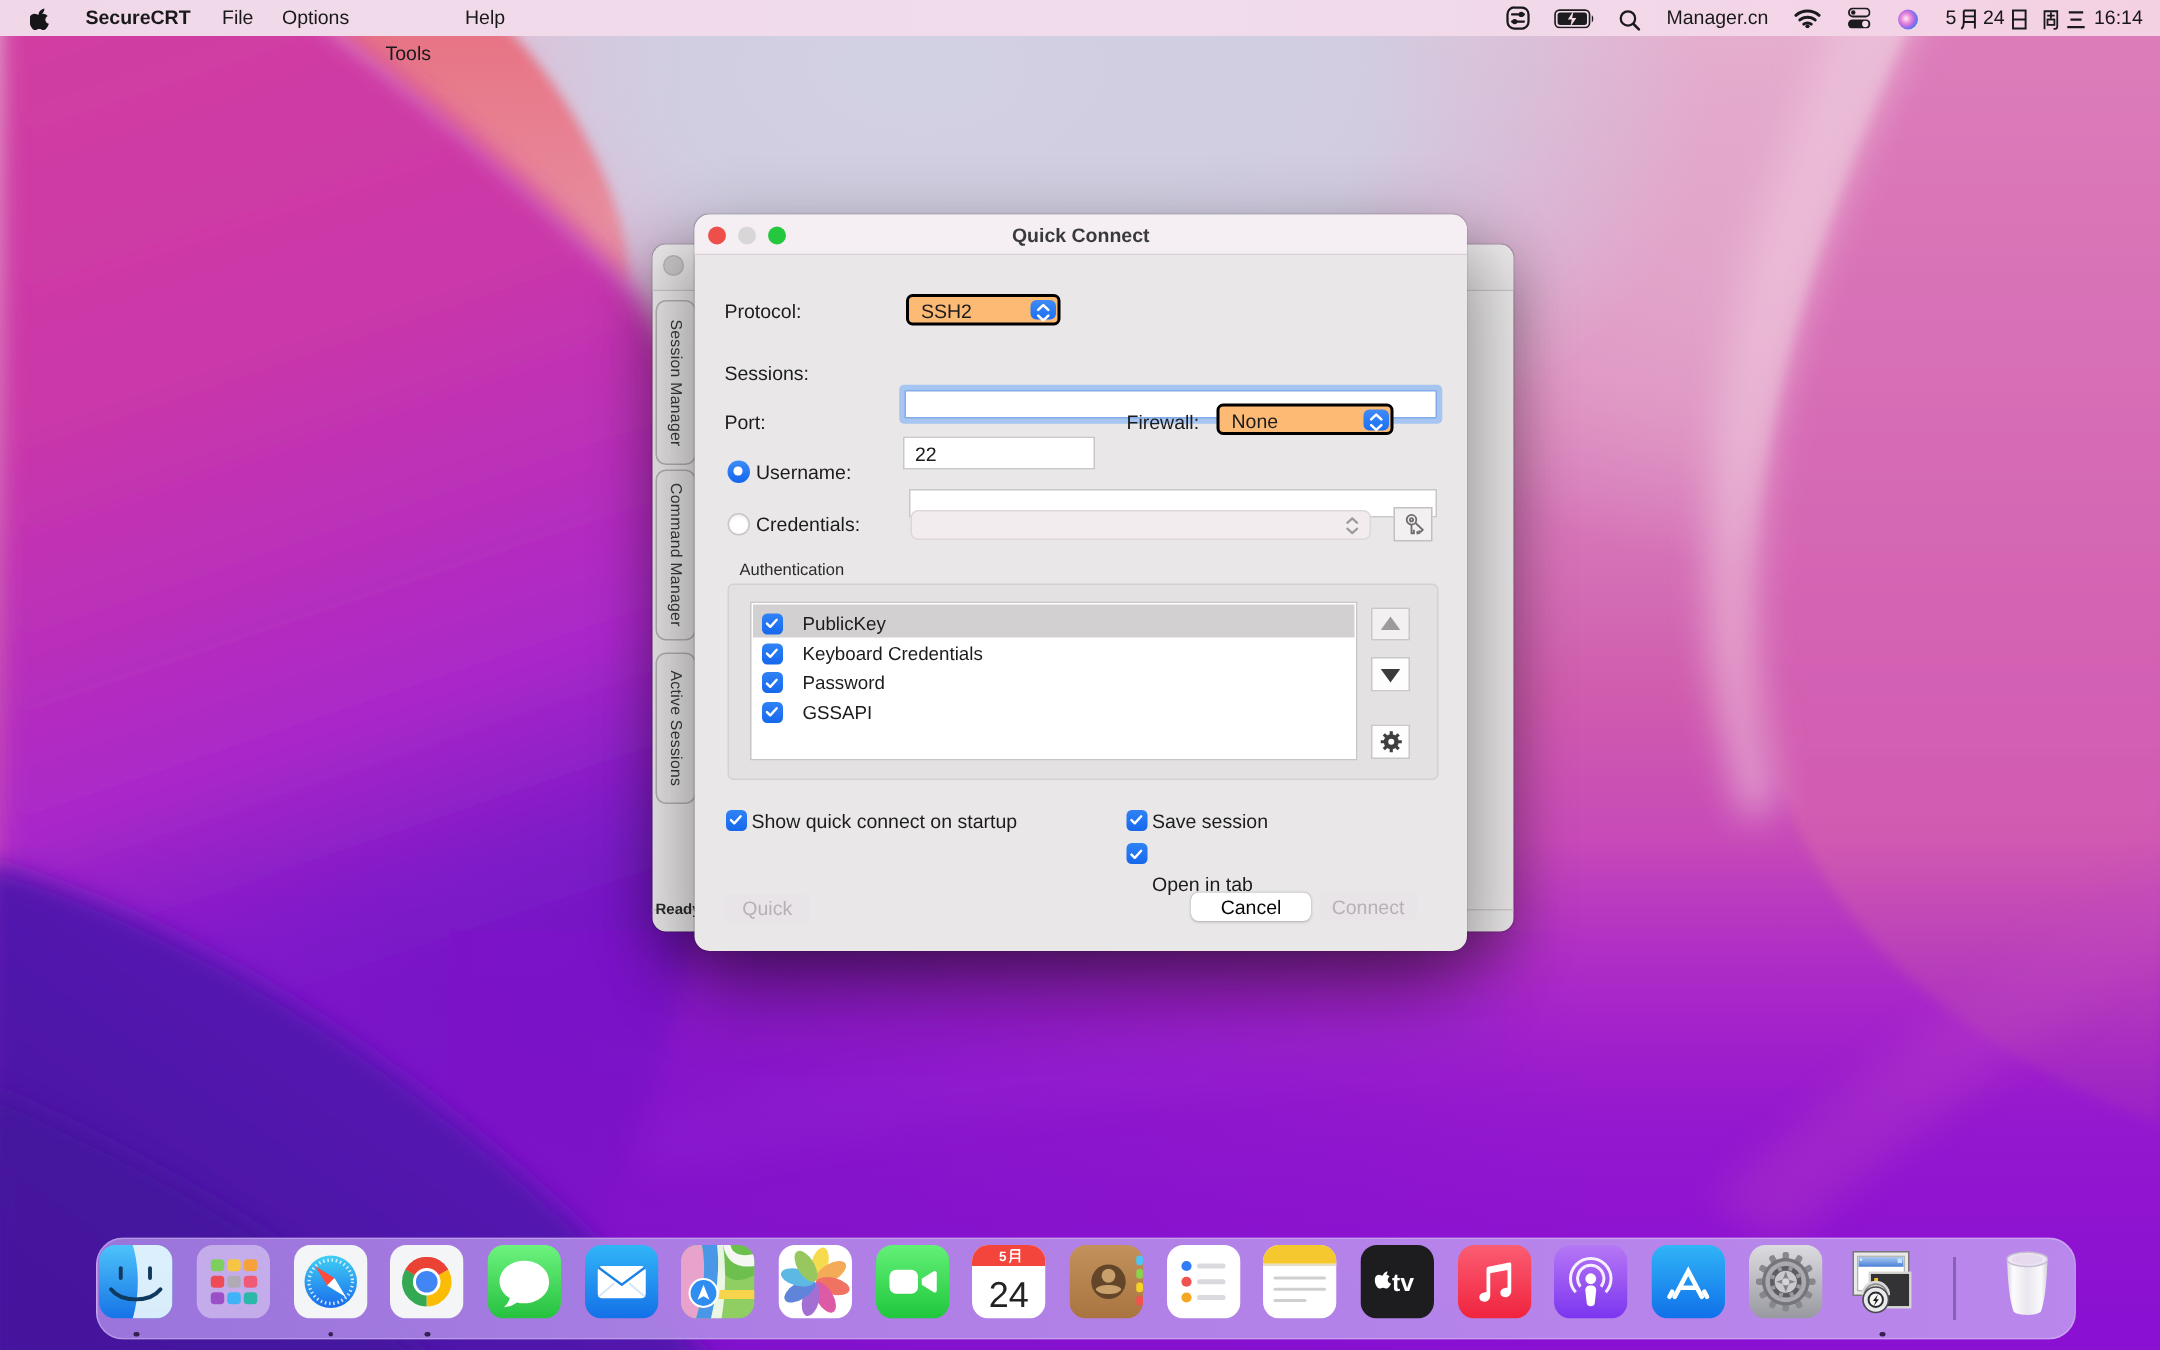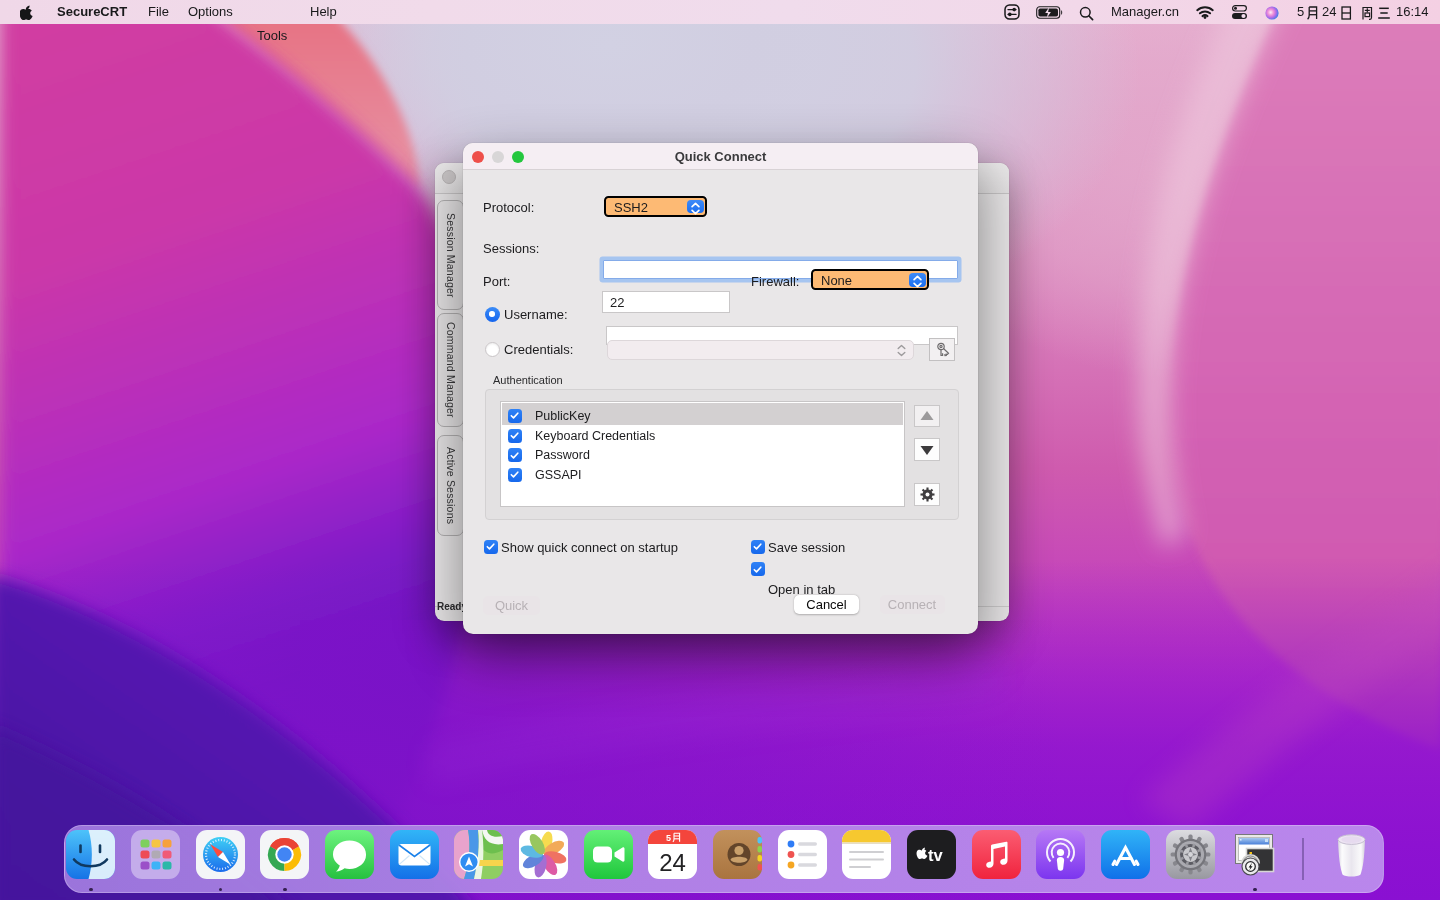--- a/index.html
+++ b/index.html
@@ -339,21 +339,21 @@
       </div>
 <div class="lbl" style="left:305px;top:397px;">Save session</div>
 <div class="cb" style="left:287.5px;top:419px;">
         <svg width="11" height="11" viewBox="0 0 11 11">
           <path d="M2.3 5.7 L4.5 7.9 L8.8 3.2" stroke="#fff" stroke-width="1.6" fill="none" stroke-linecap="round" stroke-linejoin="round"></path>
         </svg>
       </div>
 <div class="lbl" style="left:305px;top:420px;margin-top:19px;">Open in tab</div>
 
 <div class="btn" style="left:20px;top:452.5px;width:57px;background:#e9e4e7;color:#b7b1b5;line-height:19px;">Quick</div>
-<div class="btn" style="left:331px;top:452px;width:65px;background:#fff;color:#070707;line-height:19.5px;box-shadow:0 .5px 2px rgba(0,0,0,.25),0 0 .5px rgba(0,0,0,.15);">Cancel</div>
+<div class="btn" style="left:331px;top:452px;width:80px;background:#fff;color:#070707;line-height:19.5px;box-shadow:0 .5px 2px rgba(0,0,0,.25),0 0 .5px rgba(0,0,0,.15);">Cancel</div>
 <div class="btn" style="left:416.5px;top:452px;width:65px;background:#e9e4e7;color:#b7b1b5;line-height:19.5px;">Connect</div>
 </div>
 
 <div id="dock" style="position:absolute;left:64px;top:825px;width:1320px;height:68px;border-radius:18px;background:linear-gradient(90deg,rgba(163,125,225,.92),rgba(180,140,232,.9) 40%,rgba(190,148,238,.9));border:1px solid rgba(255,255,255,.25);box-sizing:border-box;z-index:30;"></div>
 <div class="abs" style="left:1302px;top:838px;width:1.5px;height:42px;background:rgba(60,40,100,.4);z-index:31;"></div>
 <div class="dot" style="left:89px;"></div>
     <div class="dot" style="left:218.5px;"></div>
     <div class="dot" style="left:283px;"></div>
     <div class="dot" style="left:1253px;"></div>
 

